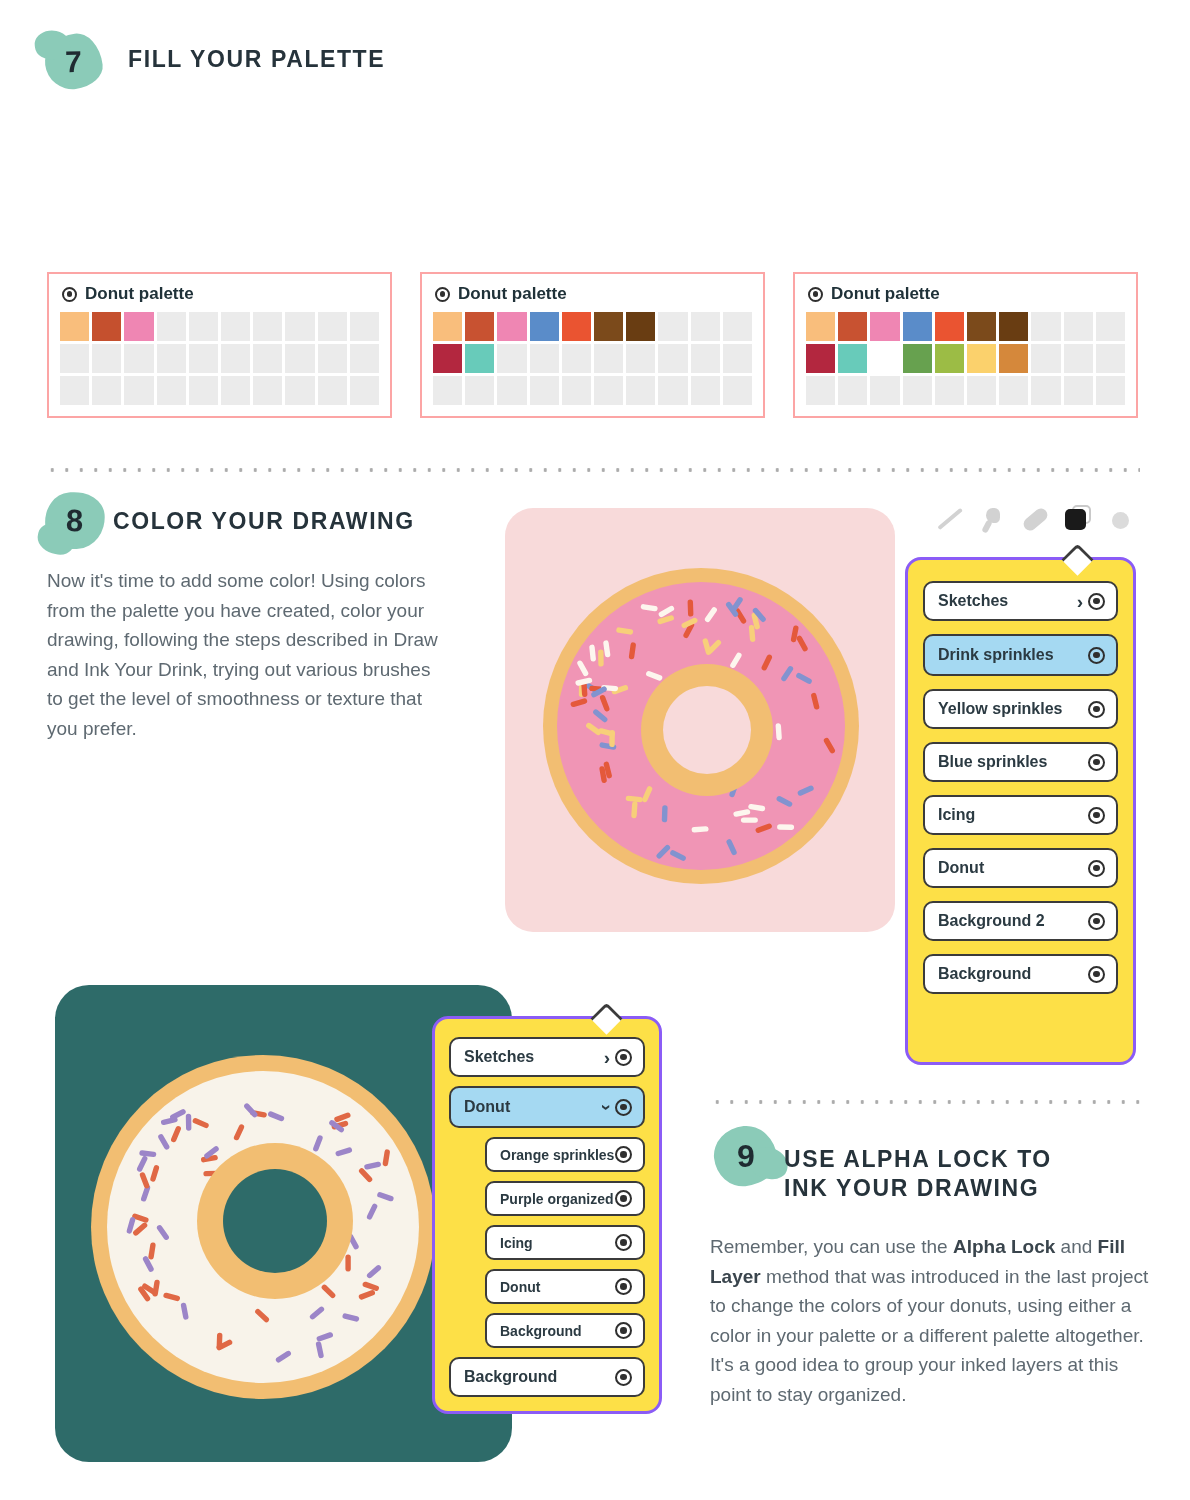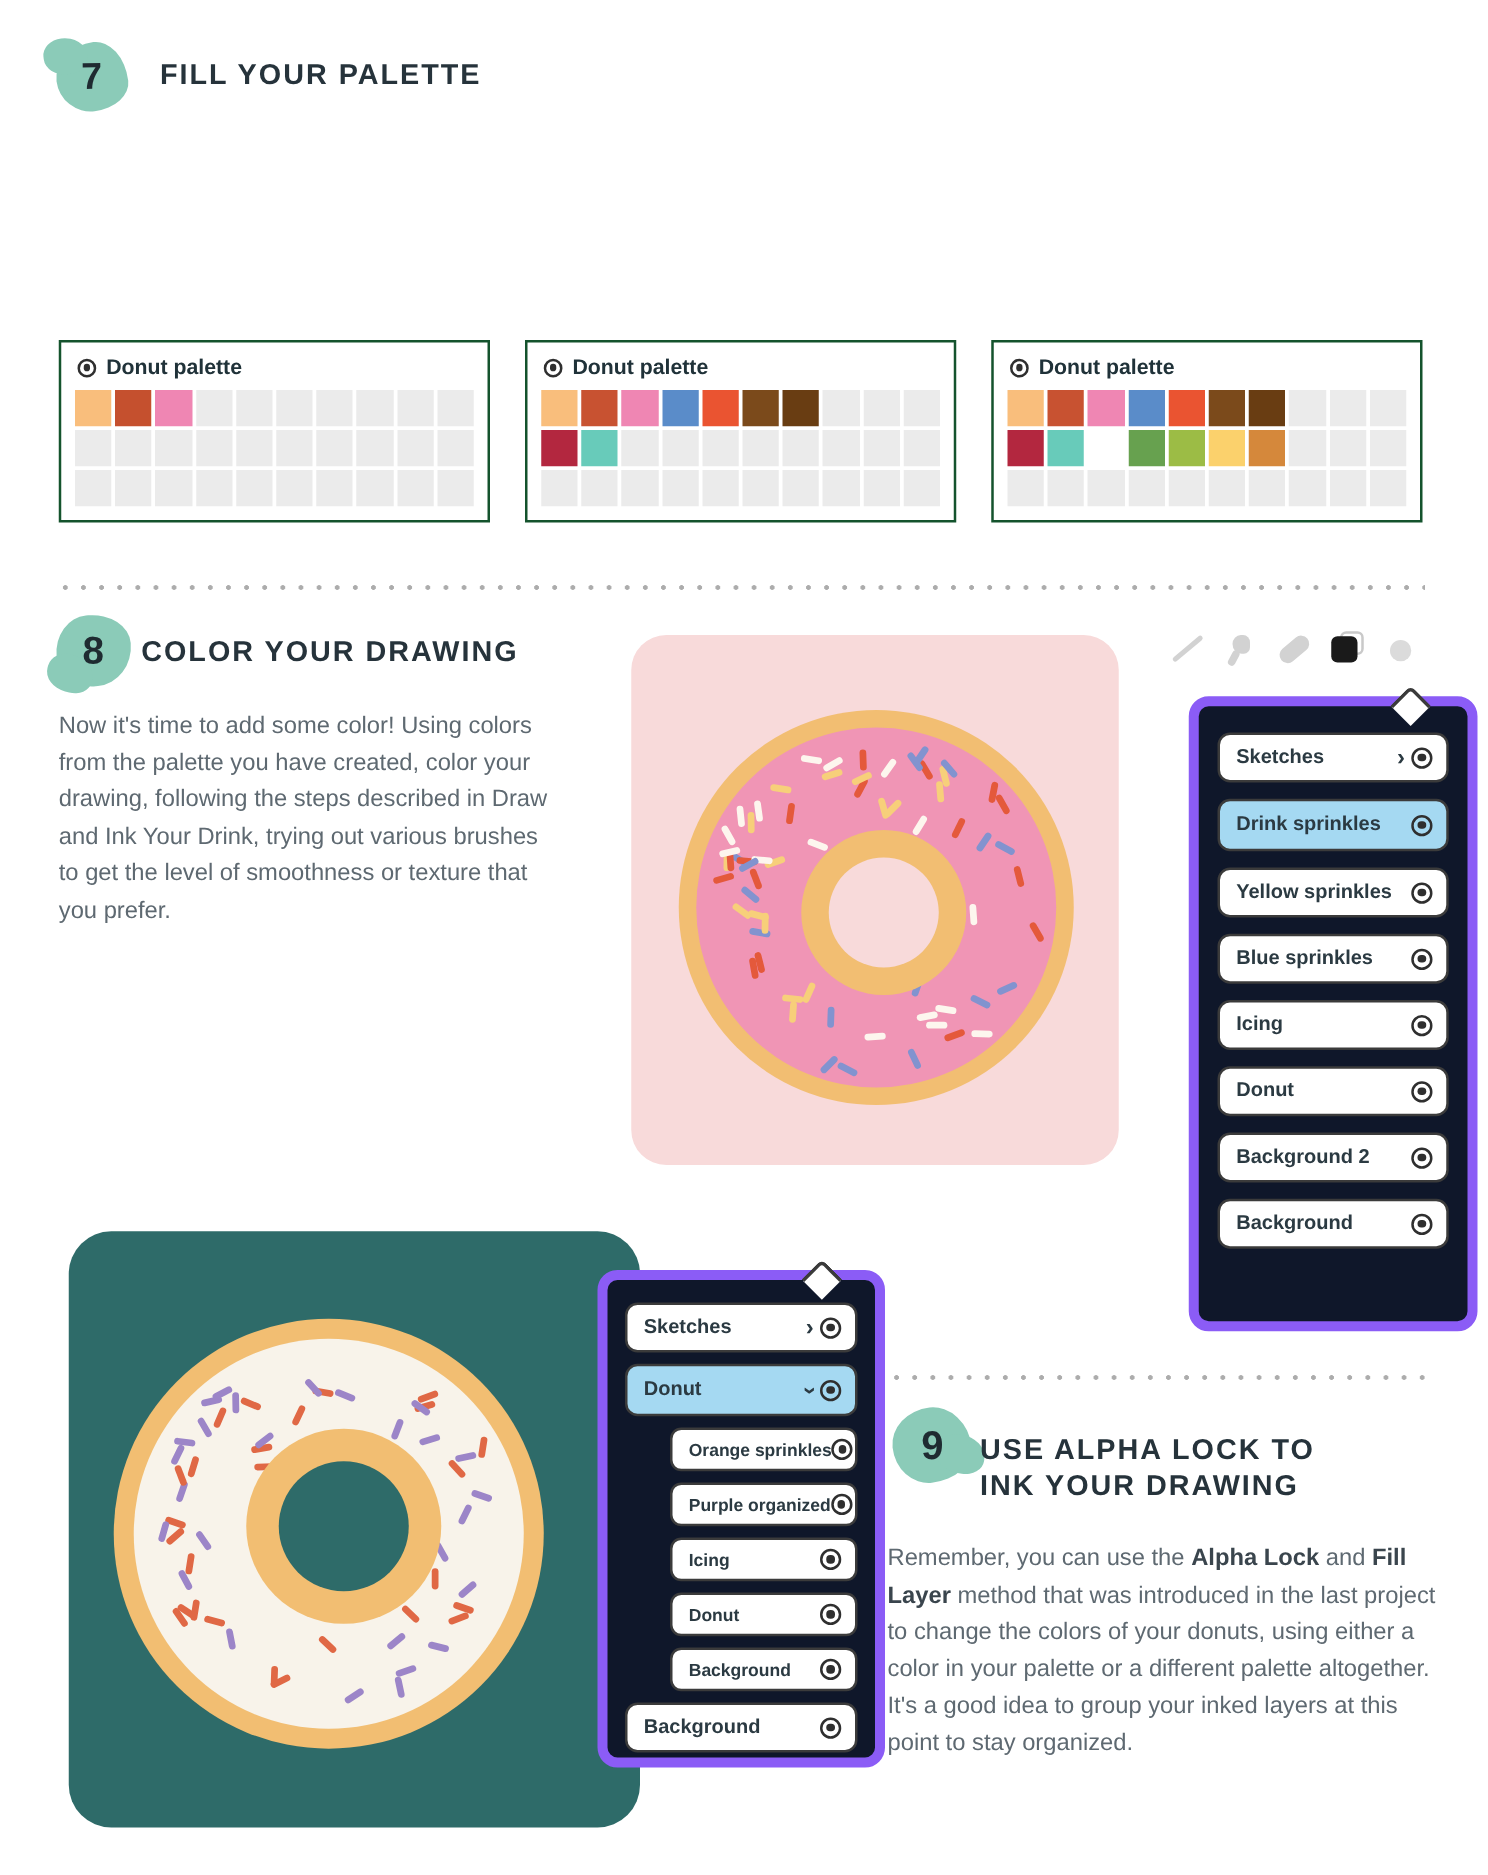--- a/index.html
+++ b/index.html
@@ -36,21 +36,21 @@
 
   
   .divider { position:absolute; height:4px;
              background-image:radial-gradient(circle, #ACACAC 1.7px, rgba(0,0,0,0) 2px);
              background-size:14.5px 4px; background-repeat:repeat-x; }
   .d1 { left:45px; top:468px; width:1095px; }
   .d2 { left:710px; top:1100px; width:430px; }
 
   
   .palettes { position:absolute; left:47px; top:272px; display:flex; gap:28px; }
-  .pal-card { width:345px; height:146px; background:#ffffff; border:2px solid #14532d; box-sizing:border-box; }
+  .pal-card { width:345px; height:146px; background:#ffffff; border:2px solid #fca5a5; box-sizing:border-box; }
   .pal-head { display:flex; align-items:center; gap:8px; padding:10px 0 8px 13px;
               color:#203239; font-weight:700; font-size:17px; }
   .pal-grid { display:grid; margin:0 11px; grid-template-columns:repeat(10,1fr); gap:3px; }
   .pal-cell { height:29px; background:#EBEBEB; }
 
   
   .rec { width:17px; height:17px; border:2px solid #2F2F2F; border-radius:50%; position:relative; flex:none; box-sizing:border-box; }
   .rec::after { content:""; position:absolute; inset:0; margin:auto; width:6.5px; height:6.5px;
                 background:#2F2F2F; border-radius:50%; }
   .rec.small { width:15px; height:15px; }
@@ -74,22 +74,22 @@
   .tbi-eraser::after { content:""; position:absolute; left:0; top:9px; width:27px; height:13px;
         background:#D2D2D2; border-radius:7px; transform:rotate(-40deg); }
   .tbi-layers::before { content:""; position:absolute; right:0; top:1px; width:19px; height:19px;
         border:2px solid #C9C9C9; border-radius:5px; background:#fff; box-sizing:border-box; }
   .tbi-layers::after { content:""; position:absolute; left:0; top:5px; width:21px; height:21px;
         background:#1A1A1A; border-radius:5px; }
   .tbi-disc::after { content:""; position:absolute; left:4px; top:8px; width:17px; height:17px;
         background:#DBDBDB; border-radius:50%; }
 
   
-  .panel { position:absolute; background:#0f172a; border:8px solid #8b5cf6; border-radius:16px;
-           box-sizing:border-box; display:flex; flex-direction:column; z-index:5;margin-left:46px; }
+  .panel { position:absolute; background:#fde047; border:3px solid #8b5cf6; border-radius:16px;
+           box-sizing:border-box; display:flex; flex-direction:column; z-index:5; }
   .panel-right { left:905px; top:557px; width:231px; height:508px; padding:21px 15px; gap:13px; }
   .panel-left  { left:432px; top:1016px; width:230px; height:398px; padding:18px 14px; gap:9px; }
   .notch { position:absolute; top:-12px; width:20px; height:20px; background:#ffffff;
            border-left:3px solid #3B3B3B; border-top:3px solid #3B3B3B; transform:rotate(45deg);
            border-top-left-radius:5px; }
   .panel-right .notch { left:158px; }
   .panel-left  .notch { left:160px; }
   .layer-row { display:flex; align-items:center; height:40px; flex:none; padding:0 11px 0 13px;
                border:2px solid #3B3B3B; border-radius:10px; background:#ffffff; box-sizing:border-box; }
   .layer-row.selected { background:#A5D9F2; height:42px; }

